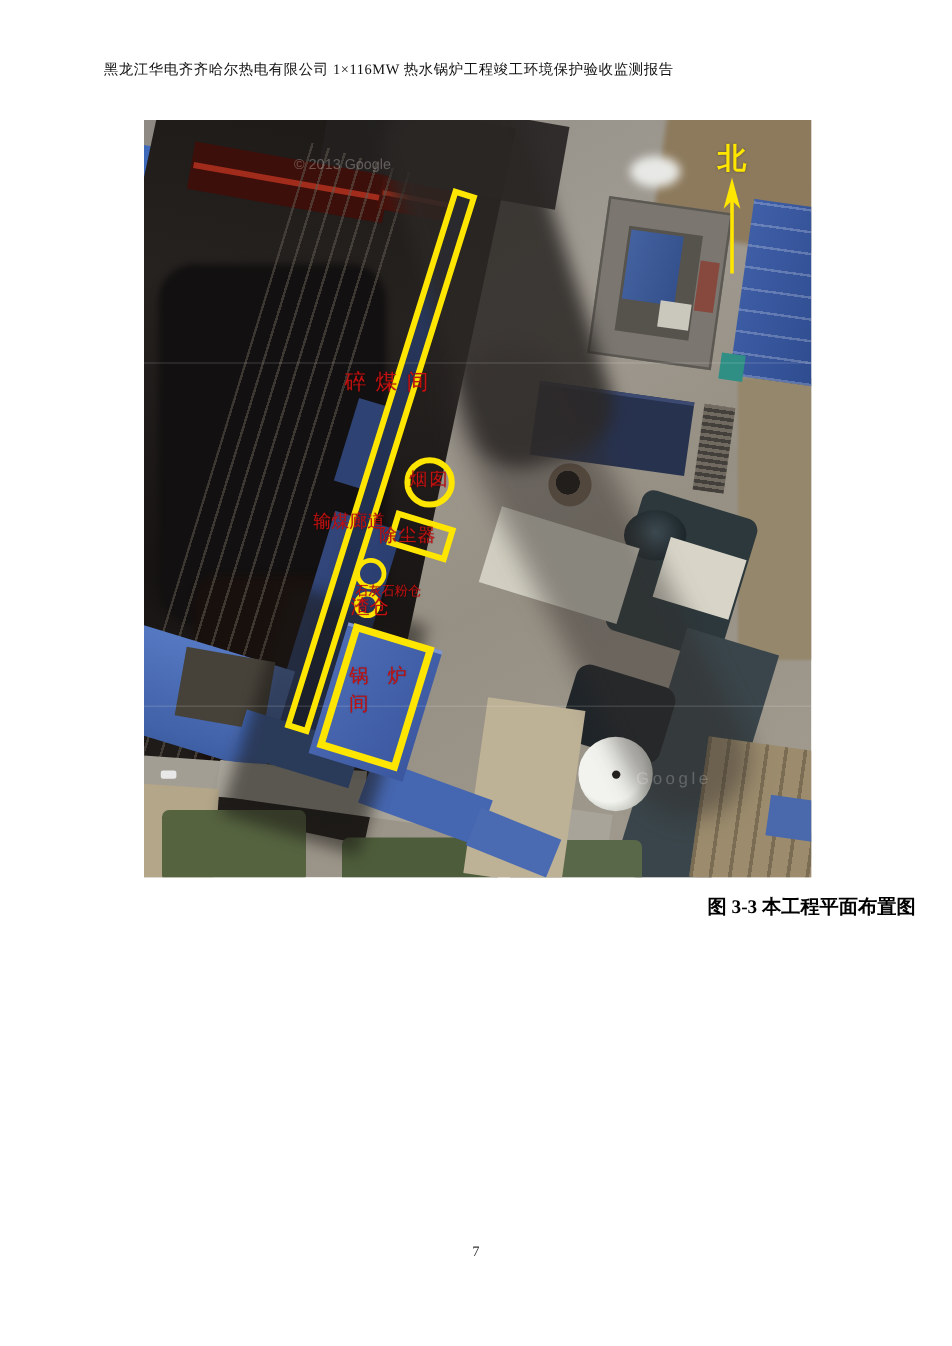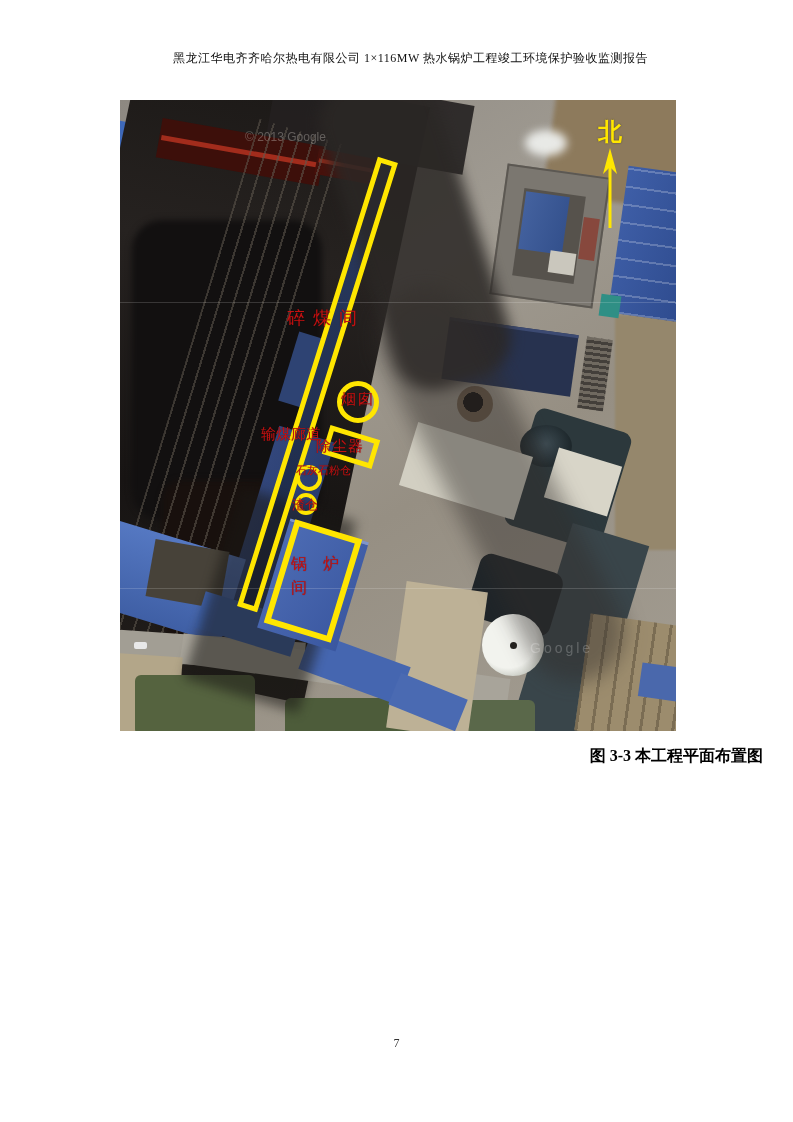--- a/index.html
+++ b/index.html
@@ -2,21 +2,21 @@
 <html><head>
 <meta charset="utf-8">
 <style>
   * { margin:0; padding:0; box-sizing:border-box; }
   html,body { width:793px; height:1122px; }
   body {
     position:relative; width:793px; height:1122px; background:#ffffff;
     font-family:"Liberation Serif","DejaVu Serif",serif; overflow:hidden;
   }
   .header {
-    position:absolute; top:50px; left:0; width:648px; text-align:right;
+    position:absolute; top:50px; left:0; width:648px; text-align:center;
     font-size:12px; color:#111; letter-spacing:0.5px;
   }
   .caption {
     position:absolute; top:746px; left:0; width:763px; text-align:right;
     font-size:16px; font-weight:bold; color:#000;
   }
   .pageno {
     position:absolute; top:1036px; left:0; width:793px; text-align:center;
     font-size:12px; color:#333;
   }
@@ -118,22 +118,22 @@
   .circ-chimney  { left:217px; top:281px; width:42px; height:42px; border-radius:50%; }
   .circ-lime     { left:176px; top:365px; width:26px; height:26px; border-radius:50%; border-width:4px; }
   .circ-slag     { left:175px; top:393px; width:22px; height:22px; border-radius:50%; border-width:4px; }
 
   
   .lbl { color:#c41111; font-weight:normal; white-space:nowrap; text-shadow:0 0 1px rgba(70,0,0,.55); }
   .lbl-crusher  { left:167px; top:206px; font-size:18px; letter-spacing:8px; }
   .lbl-chimney  { left:221px; top:290px; font-size:15px; letter-spacing:2px; }
   .lbl-corridor { left:141px; top:325px; font-size:15px; }
   .lbl-dust     { left:196px; top:337px; font-size:15px; letter-spacing:1px; }
-  .lbl-lime     { left:176px; top:363px; font-size:11px; }
-  .lbl-slag     { left:172px; top:396px; font-size:13px; }
+  .lbl-lime     { left:176px; top:385px; font-size:11px; }
+  .lbl-slag     { left:172px; top:396px; font-size:16px; }
   .lbl-boiler   { left:171px; top:452px; font-size:16px; line-height:24px; }
 
   
   .north      { left:470px; top:16px; width:40px; height:120px; }
   .north-char { left:0; top:0; width:40px; text-align:center; color:#ffe600; font-size:24px; font-weight:bold;
                 font-family:"Liberation Sans",sans-serif; text-shadow:0 0 2px rgba(0,0,0,.45); }
   .north svg  { position:absolute; left:9px; top:32px; }
 </style>
 </head>
 <body>

